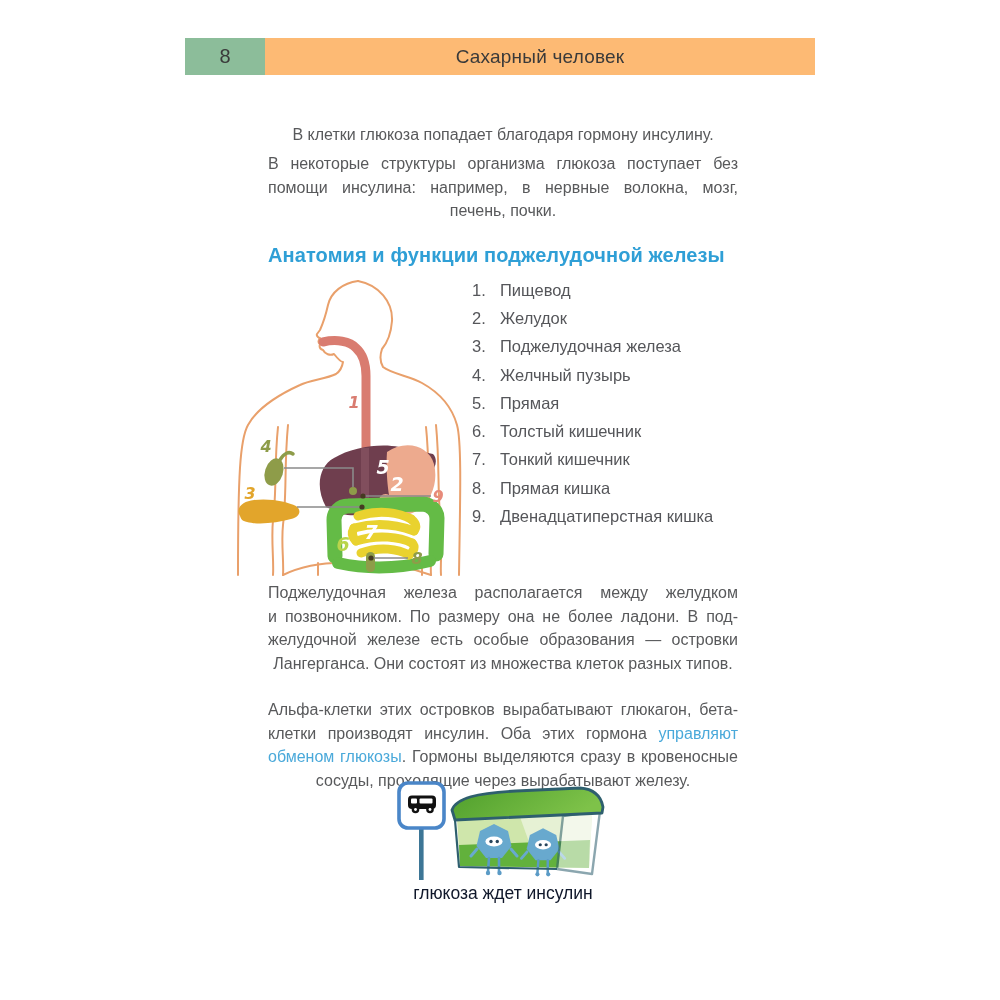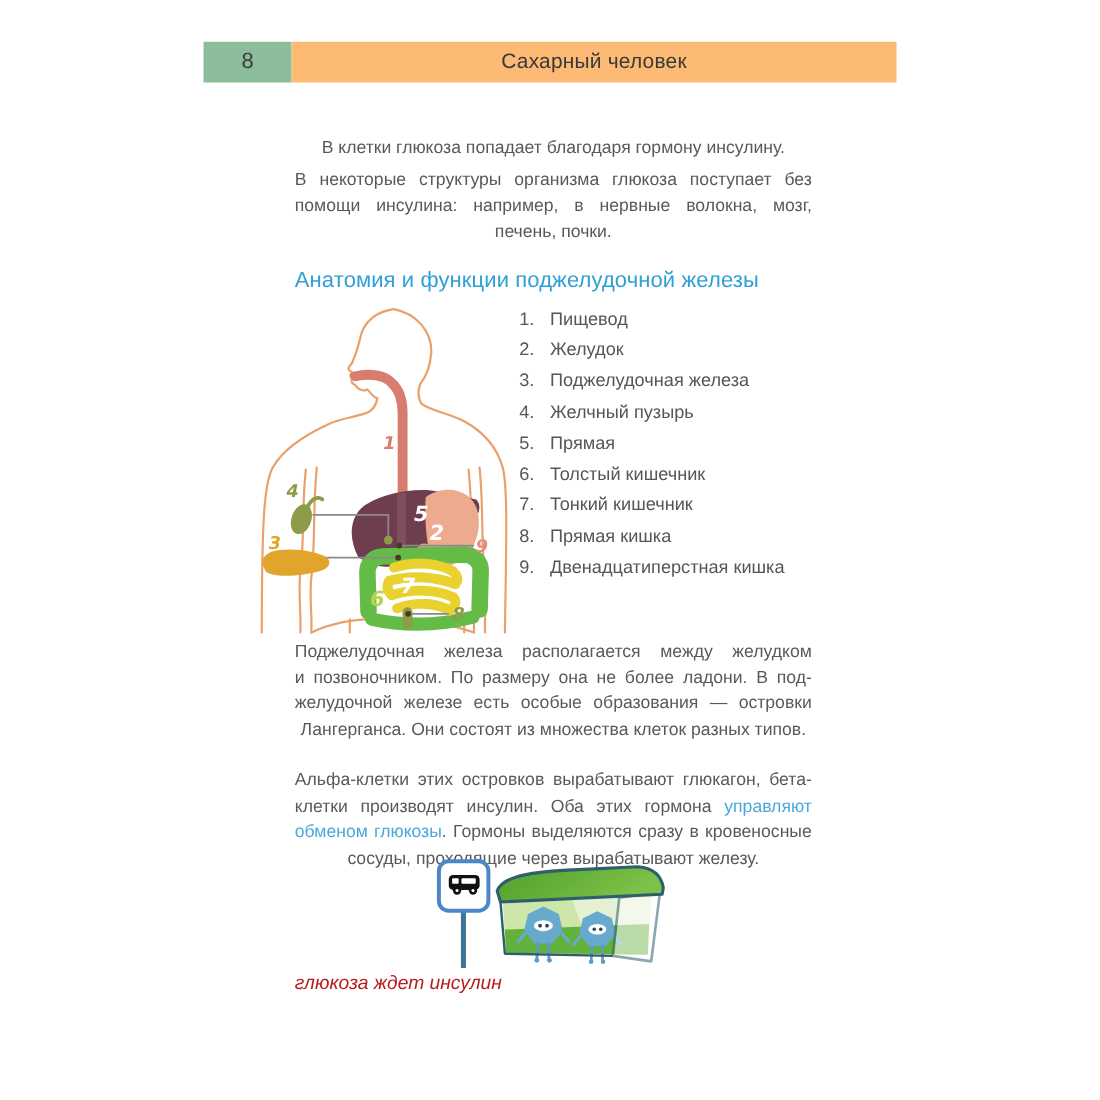--- a/index.html
+++ b/index.html
@@ -18,33 +18,33 @@
     flex:1; height:100%; background:#fdba74; color:#3a3a3a;
     display:flex; align-items:center; justify-content:center;
     font-size:19px; letter-spacing:0.2px;
   }
   
   .col { position:absolute; left:268px; width:470px; font-size:16px; line-height:23.5px; }
   .jline { text-align:justify; text-align-last:justify; }
   .lline { text-align:center; }
   .heading {
     position:absolute; left:268px; top:244px; width:470px;
-    color:#2f9fd6; font-size:20px; font-weight:normal; letter-spacing:0.1px;
+    color:#2f9fd6; font-size:20px; font-weight:bold; letter-spacing:0.1px;
   }
   .blue { color:#4aa9da; }
   
   .organ-list { position:absolute; left:472px; top:276px; width:268px; list-style:none; margin:0; padding:0; }
   .organ-list li { height:28.3px; display:flex; align-items:center; font-size:16.5px; color:#55565a; }
   .organ-list .num { width:28px; }
   
   .anatomy { position:absolute; left:230px; top:275px; width:240px; height:305px; }
   .busfig  { position:absolute; left:395px; top:779px; width:215px; height:105px; }
   .caption {
-    position:absolute; left:268px; top:883px; width:470px; text-align:left;
-    font-style:italic; font-size:17.5px; color:#b91c1c;
+    position:absolute; left:268px; top:883px; width:470px; text-align:center;
+    font-size:17.5px; color:#0f172a;
   }
   .fig-num { font-family:"DejaVu Sans", sans-serif; font-style:italic; font-weight:bold; }
 </style>
 </head>
 <body>
 
 <div class="page">
 
   <div class="header">
     <div class="pagenum">8</div>

